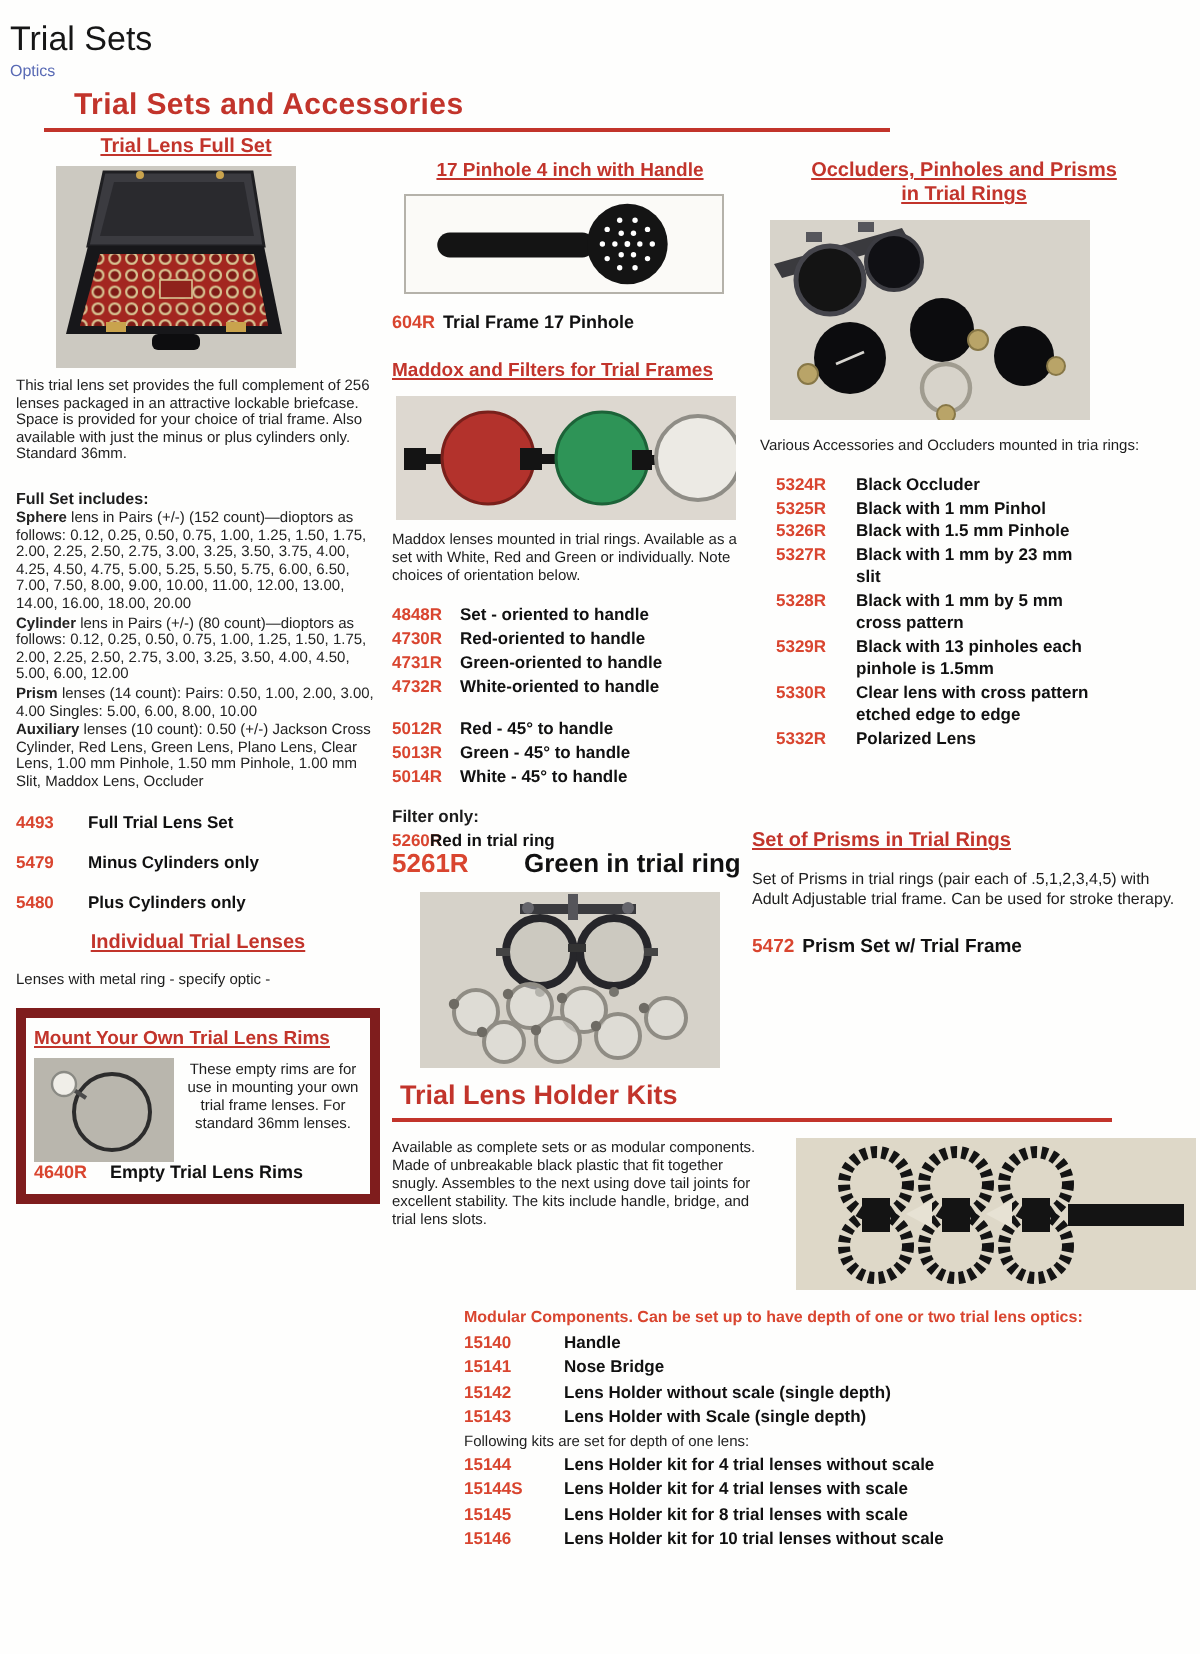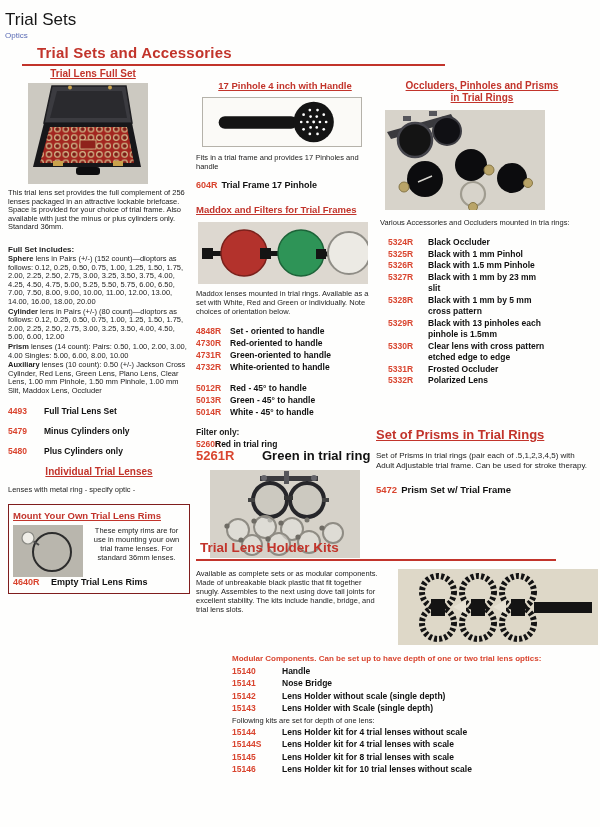--- a/index.html
+++ b/index.html
@@ -38,21 +38,21 @@
 
   
   .h-left-set{font-size:10px;margin-left:10px;text-align:center;width:150px;}
   .case-photo{margin:4px 0 5px 20px;width:120px;height:101px;}
   .includes-title{font-size:8px;font-weight:bold;margin-top:13px;}
   .left-items{margin-top:11px;}
   .left-items .item-row{font-size:8.5px;margin-bottom:10px;}
   .left-items .code{width:36px;}
   .h-individual{font-size:10px;text-align:center;margin-top:2px;}
   .individual-note{font-size:7.5px;margin-top:8px;}
-  .rims-box{border:1px solid #7f1d1d;margin-top:10px;padding:5px 4px 6px 4px;}
+  .rims-box{border:5px solid #7f1d1d;margin-top:10px;padding:5px 4px 6px 4px;}
   .h-rims{font-size:9.5px;}
   .rims-row{display:flex;margin-top:4px;text-align:center;}
   .rim-photo{flex:0 0 auto;width:70px;height:52px;margin-right:5px;}
   .rims-desc{font-size:7.5px;line-height:8.8px;padding-top:2px;}
   .rims-item{margin-top:0;font-size:9px;}
   .rims-item .code{width:38px;}
 
   
   .h-mid{font-size:9.5px;}
   .pinhole-photo-box{border:1px solid #b5b2aa;background:#fbfaf7;width:160px;height:50px;margin:6px 0 6px 6px;}
@@ -68,21 +68,21 @@
   .frame-photo{width:150px;height:88px;margin:8px 0 0 14px;}
 
   
   .h-occluders{font-size:10px;line-height:12px;width:200px;margin-left:6px;}
   .occluder-photo{width:160px;height:100px;margin:6px 0 8px 9px;}
   .right-desc{font-size:7.5px;line-height:9px;margin-left:4px;}
   .right-list{margin-top:10px;margin-left:12px;}
   .right-list .item-row{font-size:8.5px;line-height:11.5px;}
   .right-list .code{width:40px;}
   .right-list .label{width:118px;}
-  .h-prisms{font-size:13px;margin-top:40px;}
+  .h-prisms{font-size:10px;margin-top:40px;}
   .prisms-desc{font-size:8px;line-height:10px;margin-top:9px;}
   .prisms-item{font-size:9.5px;margin-top:13px;}
   .prisms-item .code{margin-right:4px;}
 
   
   .h-holder{font-size:13.5px;font-weight:bold;color:var(--red);margin-left:4px;}
   .holder-rule{width:360px;height:1.5px;background:var(--red);margin-top:4px;}
   .holder-row{display:flex;margin-top:8px;}
   .holder-desc{width:186px;font-size:7.5px;line-height:9px;}
   .holder-photo{width:200px;height:76px;margin-left:16px;flex:0 0 auto;}
@@ -196,21 +196,20 @@
           <circle cx="109" cy="37.4" r="1.4" fill="#fff"></circle>
         <circle cx="102.5" cy="32.6" r="1.4" fill="#fff"></circle>
           <circle cx="100" cy="25" r="1.4" fill="#fff"></circle>
         <circle cx="102.5" cy="17.4" r="1.4" fill="#fff"></circle>
           <circle cx="109" cy="12.6" r="1.4" fill="#fff"></circle>
         <circle cx="117" cy="12.6" r="1.4" fill="#fff"></circle>
           <circle cx="123.5" cy="17.4" r="1.4" fill="#fff"></circle>
       </svg>
     </div>
 
-    <p class="mid-desc">Fits in a trial frame and provides 17 Pinholes and handle</p>
     <div class="item-row mid-item">
       <span class="code">604R</span>
       <span class="label">Trial Frame 17 Pinhole</span>
     </div>
 
     <div class="h-red h-mid h-maddox">Maddox and Filters for Trial Frames</div>
 
     <div class="maddox-photo">
       <svg viewBox="0 0 170 62" width="170" height="62">
         <rect x="0" y="0" width="170" height="62" fill="#ddd8d0"></rect>
@@ -361,24 +360,20 @@
       </div>
         <div class="item-row">
         <span class="code">5329R</span>
         <span class="label">Black with 13 pinholes each pinhole is 1.5mm</span>
       </div>
         <div class="item-row">
         <span class="code">5330R</span>
         <span class="label">Clear lens with cross pattern etched edge to edge</span>
       </div>
         <div class="item-row">
-        <span class="code">5331R</span>
-        <span class="label">Frosted Occluder</span>
-      </div>
-        <div class="item-row">
         <span class="code">5332R</span>
         <span class="label">Polarized Lens</span>
       </div>
       </div>
 
     <div class="h-red h-prisms">Set of Prisms in Trial Rings</div>
     <p class="prisms-desc">Set of Prisms in trial rings  (pair each of .5,1,2,3,4,5) with Adult Adjustable trial frame. Can be used for stroke therapy.</p>
     <div class="item-row prisms-item">
       <span class="code">5472</span>
       <span class="label">Prism Set w/ Trial Frame</span>

